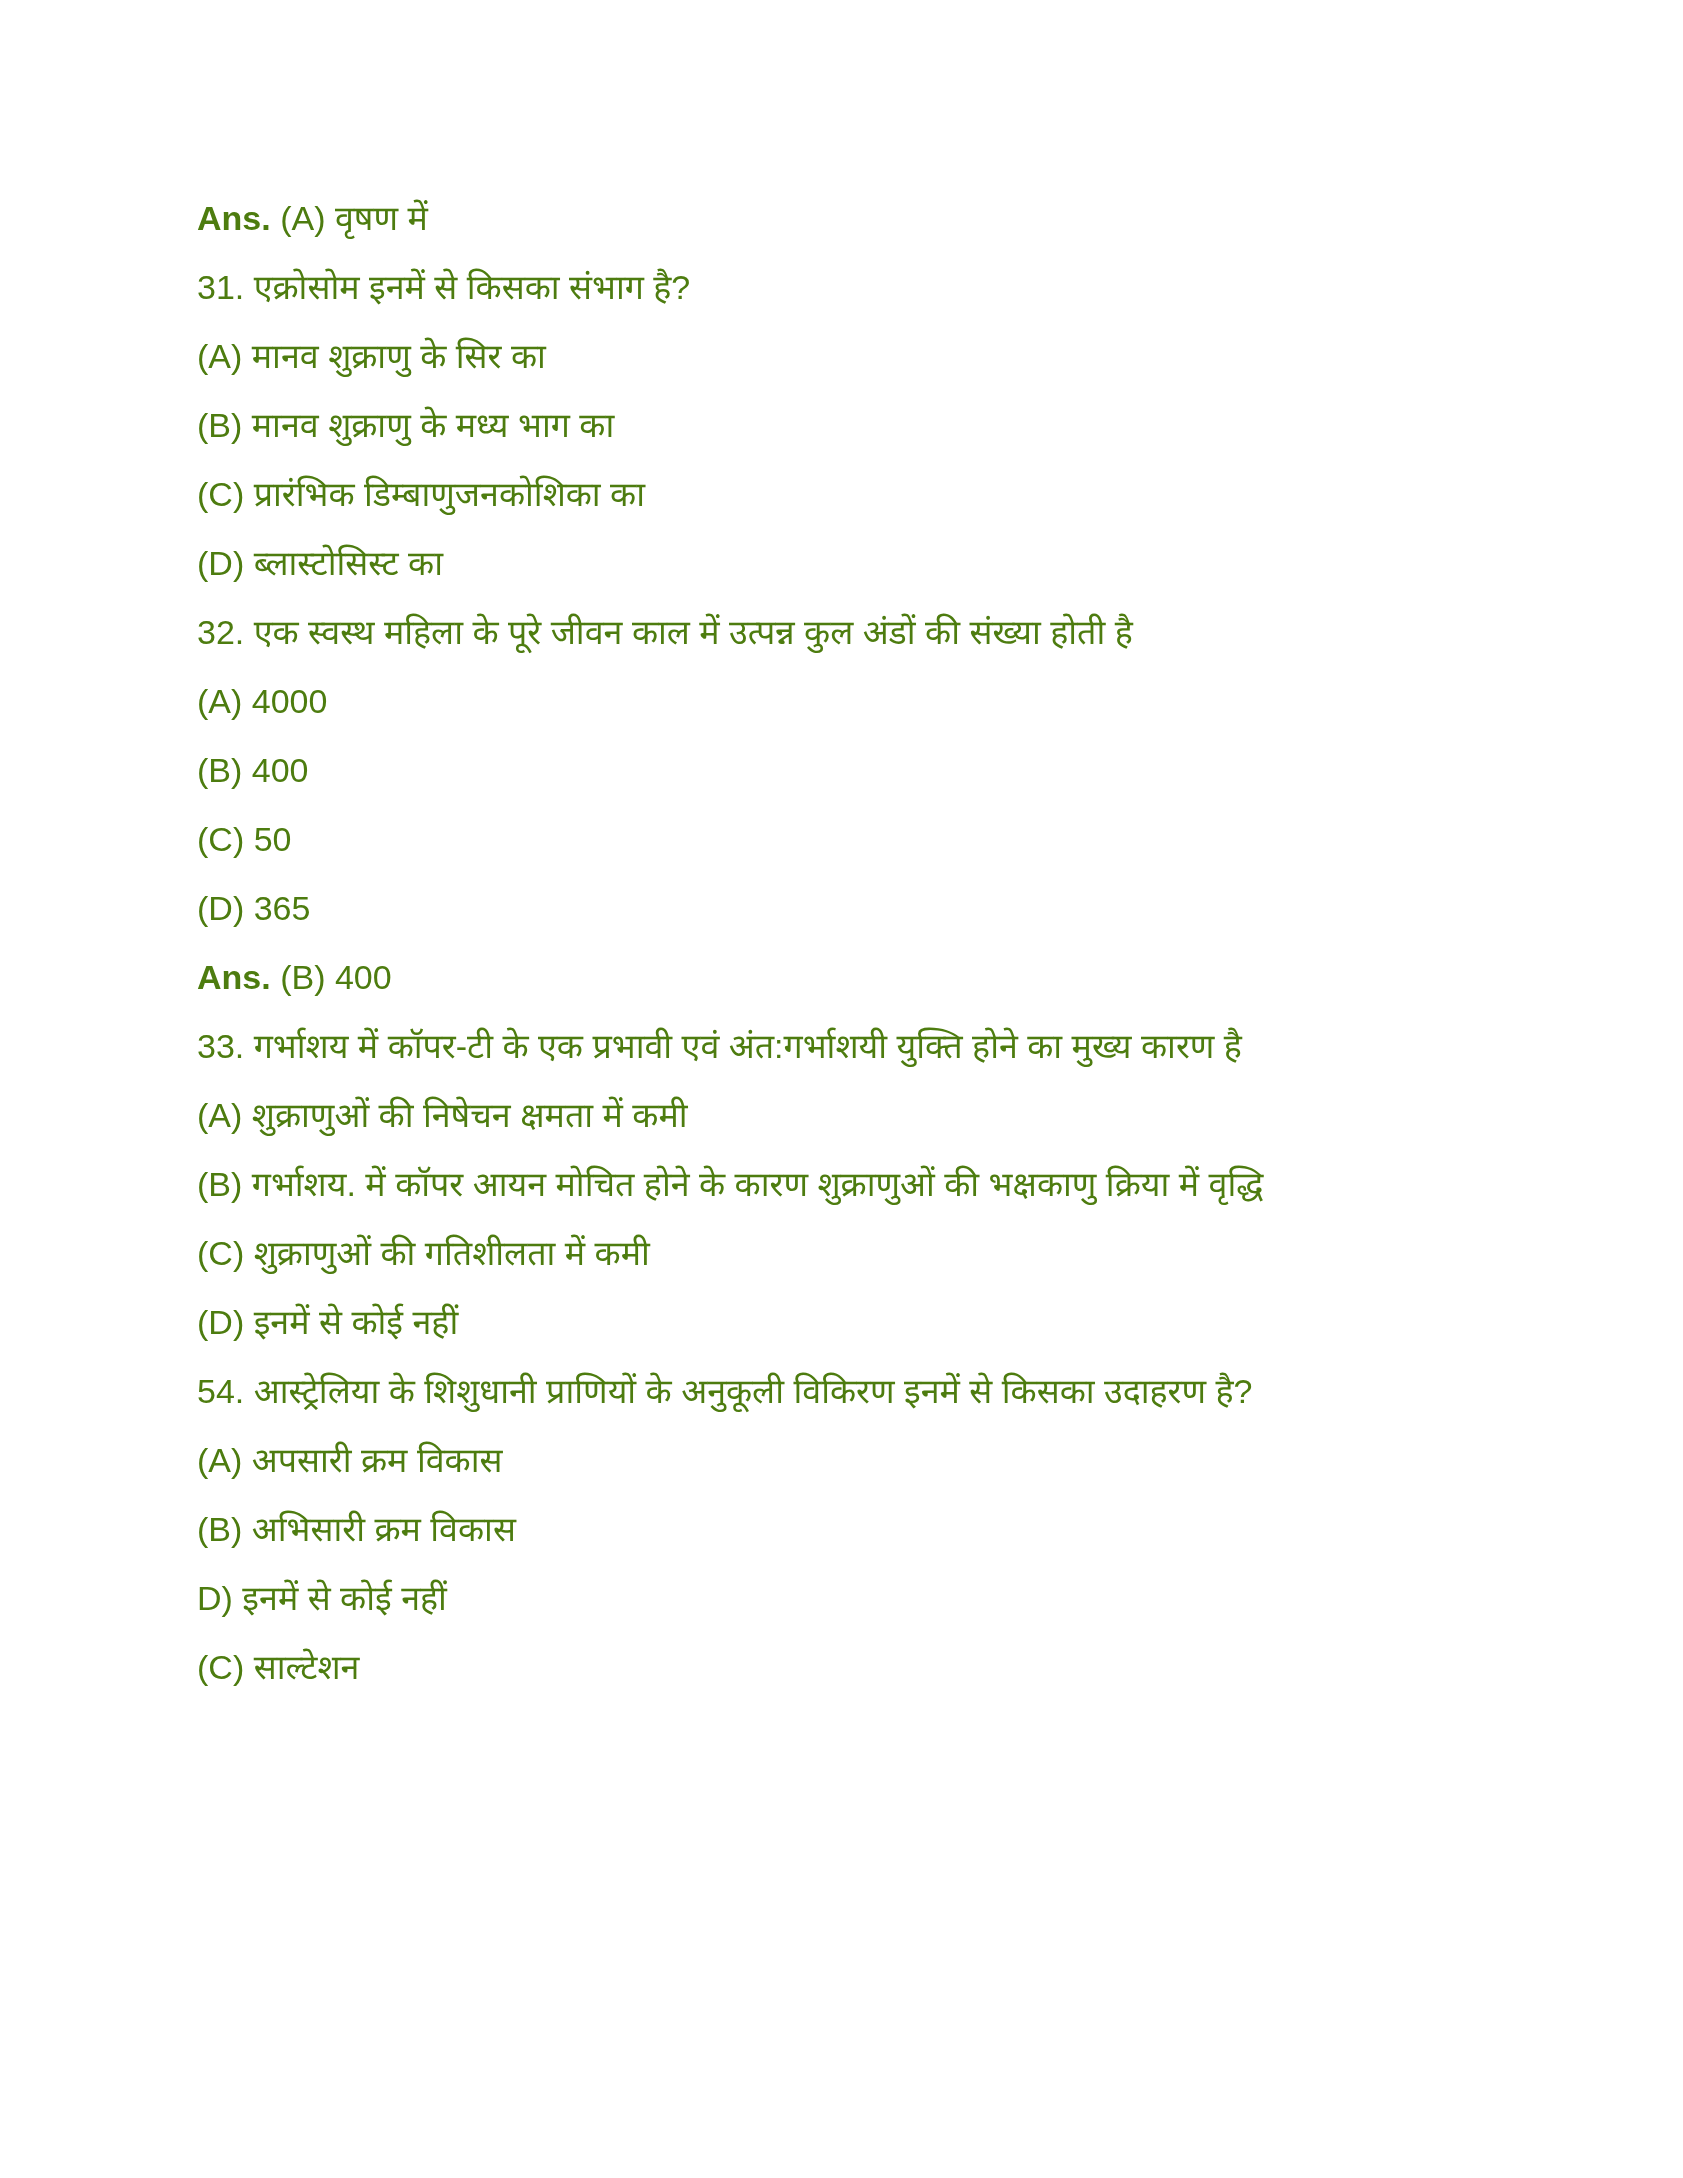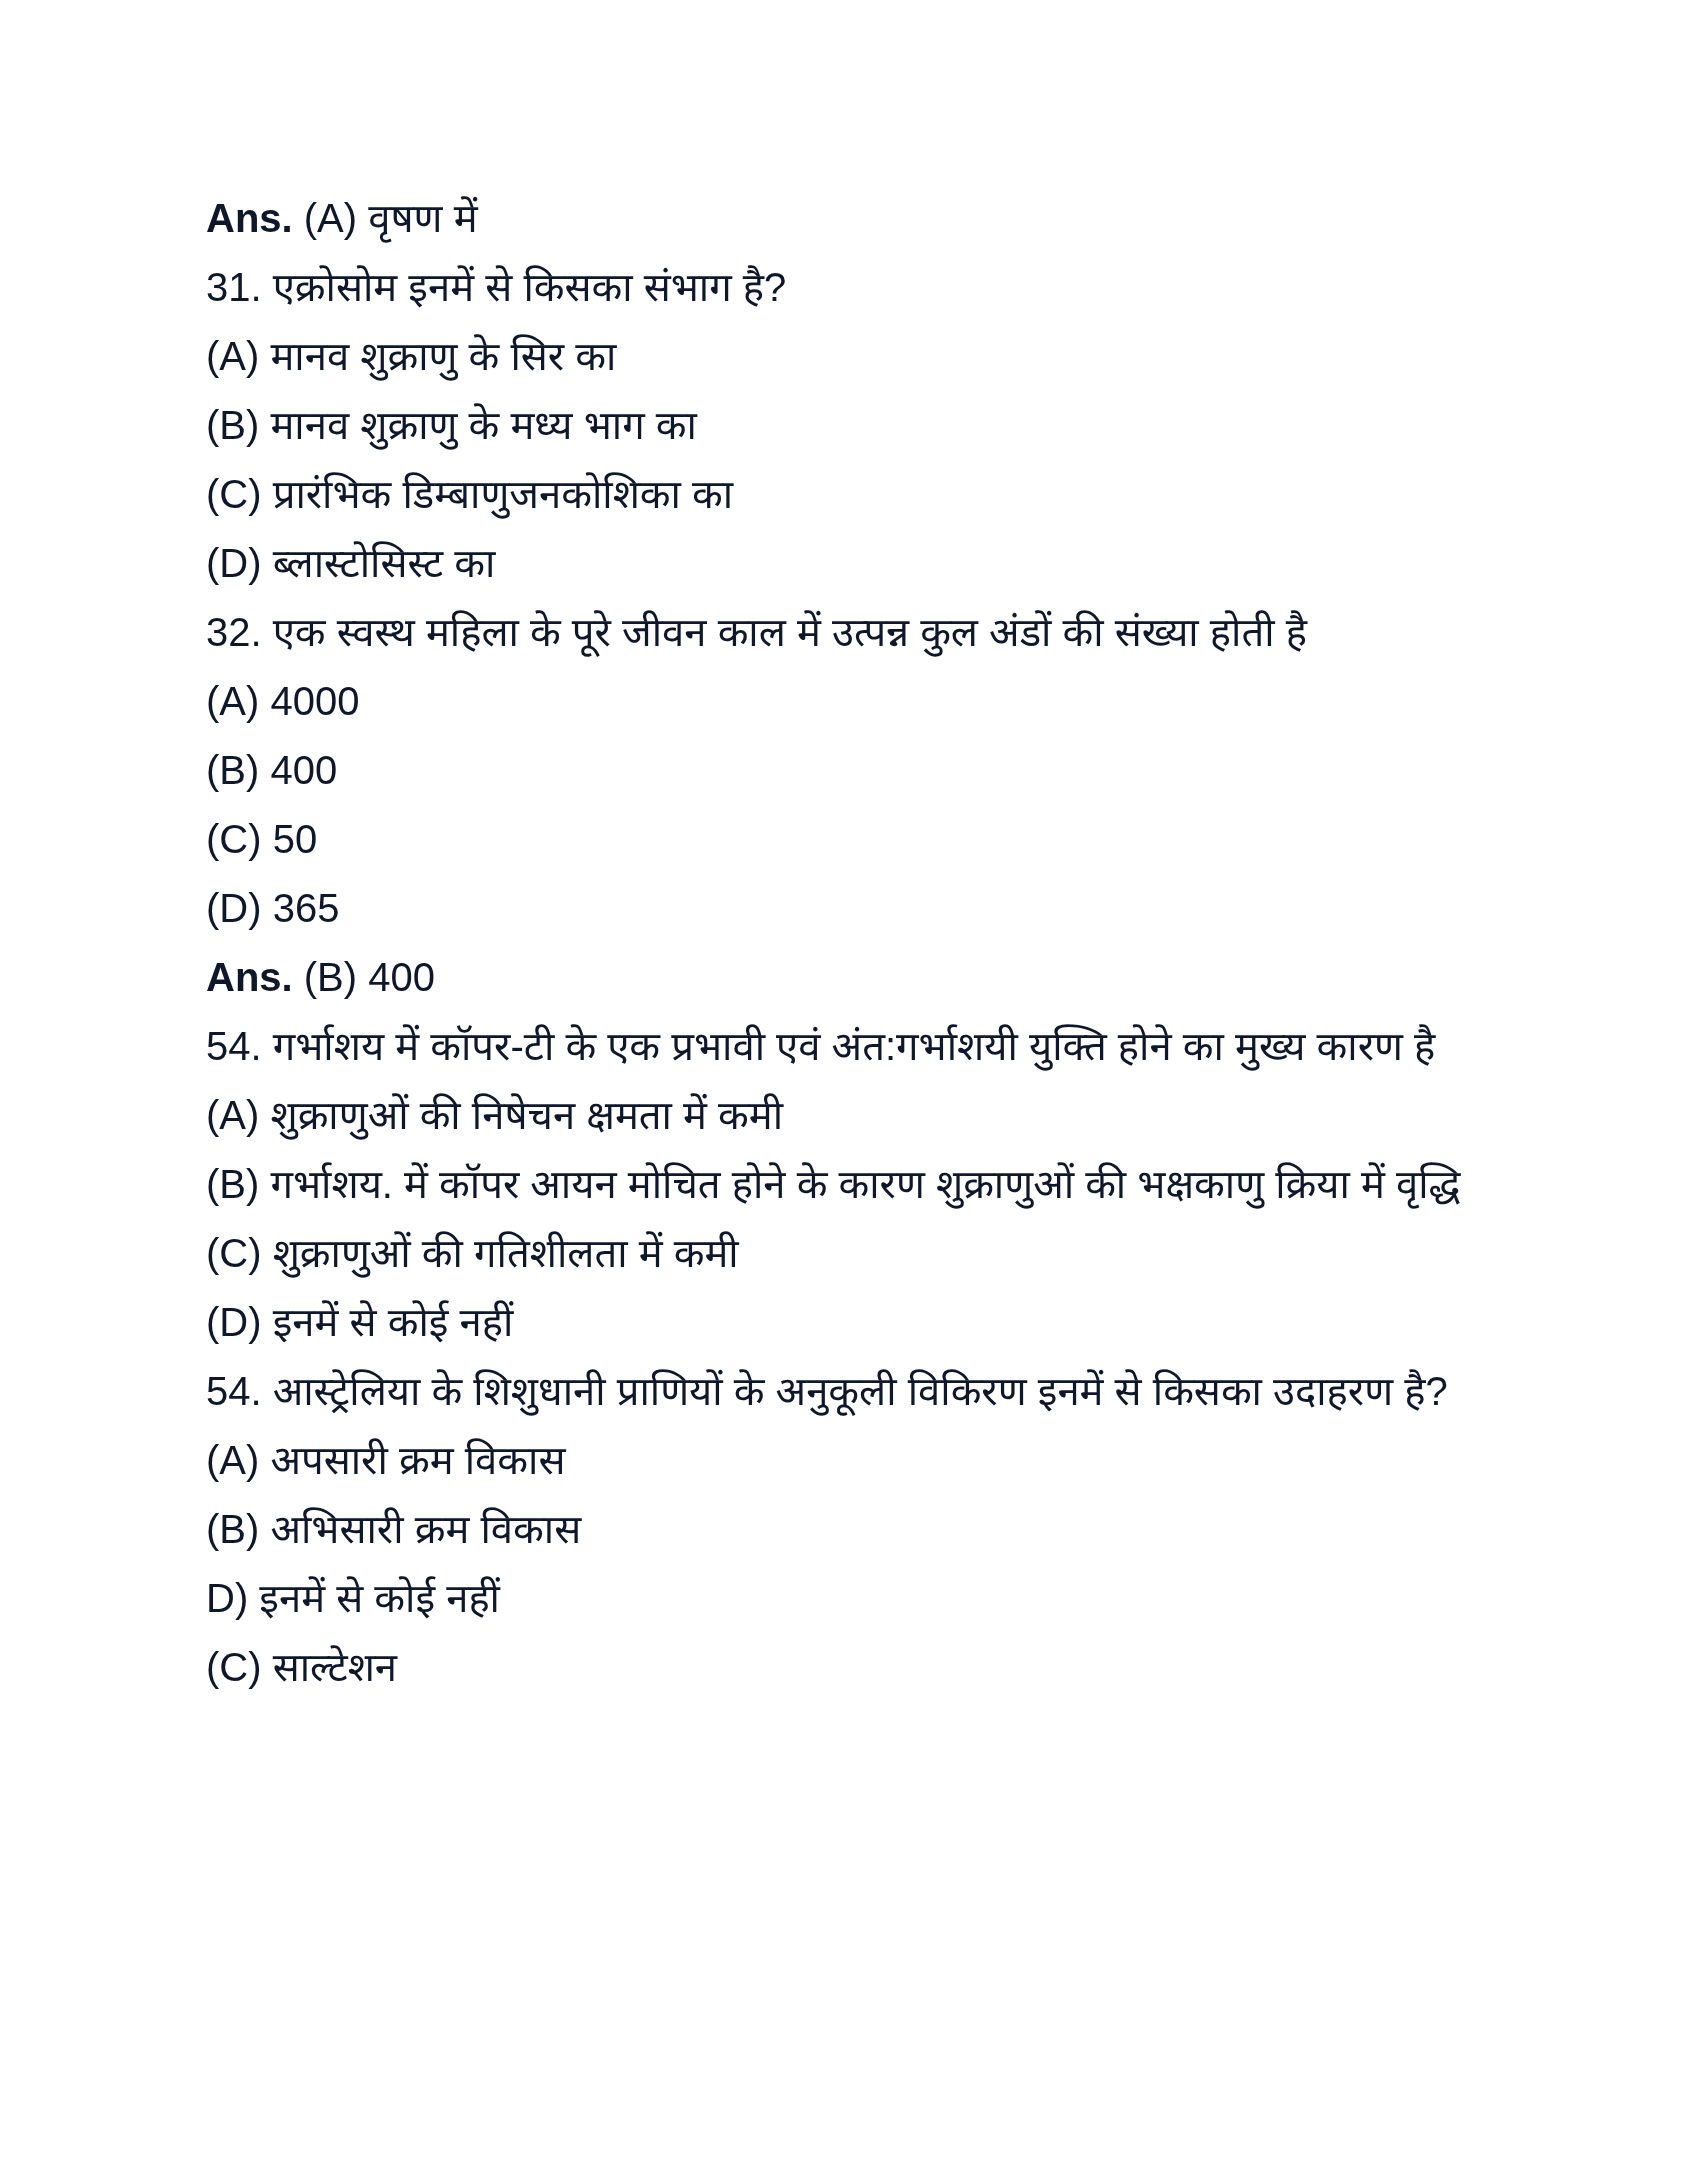--- a/index.html
+++ b/index.html
@@ -1,20 +1,20 @@
 <!DOCTYPE html>
 <html><head>
 <meta charset="utf-8">
 <style>
   html, body { margin: 0; padding: 0; background: #ffffff; }
   body { width: 1683px; height: 2178px; position: relative; overflow: hidden; }
   .page {
-    position: absolute; left: 206px; top: 188px; width: 1386px;
+    position: absolute; left: 197px; top: 188px; width: 1386px;
     font-family: "Liberation Sans", "DejaVu Sans", sans-serif;
-    color: #0f172a; font-size: 40px;
+    color: #4d7c0f; font-size: 34px;
   }
   .line {
     height: 69px; line-height: 61px; white-space: nowrap;
   }
   .ans-label { font-weight: bold; }
 </style>
 </head>
 <body>
 
 <div class="page">
@@ -23,21 +23,21 @@
   <div class="line">(A) मानव शुक्राणु के सिर का</div>
   <div class="line">(B) मानव शुक्राणु के मध्य भाग का</div>
   <div class="line">(C) प्रारंभिक डिम्बाणुजनकोशिका का</div>
   <div class="line">(D) ब्लास्टोसिस्ट का</div>
   <div class="line">32. एक स्वस्थ महिला के पूरे जीवन काल में उत्पन्न कुल अंडों की संख्या होती है</div>
   <div class="line">(A) 4000</div>
   <div class="line">(B) 400</div>
   <div class="line">(C) 50</div>
   <div class="line">(D) 365</div>
   <div class="line"><span class="ans-label">Ans.</span><span> (B) 400</span></div>
-  <div class="line">54. गर्भाशय में कॉपर-टी के एक प्रभावी एवं अंत:गर्भाशयी युक्ति होने का मुख्य कारण है</div>
+  <div class="line">33. गर्भाशय में कॉपर-टी के एक प्रभावी एवं अंत:गर्भाशयी युक्ति होने का मुख्य कारण है</div>
   <div class="line">(A) शुक्राणुओं की निषेचन क्षमता में कमी</div>
   <div class="line">(B) गर्भाशय. में कॉपर आयन मोचित होने के कारण शुक्राणुओं की भक्षकाणु क्रिया में वृद्धि</div>
   <div class="line">(C) शुक्राणुओं की गतिशीलता में कमी</div>
   <div class="line">(D) इनमें से कोई नहीं</div>
   <div class="line">54. आस्ट्रेलिया के शिशुधानी प्राणियों के अनुकूली विकिरण इनमें से किसका उदाहरण है?</div>
   <div class="line">(A) अपसारी क्रम विकास</div>
   <div class="line">(B) अभिसारी क्रम विकास</div>
   <div class="line">D) इनमें से कोई नहीं</div>
   <div class="line">(C) साल्टेशन</div>
 </div>

